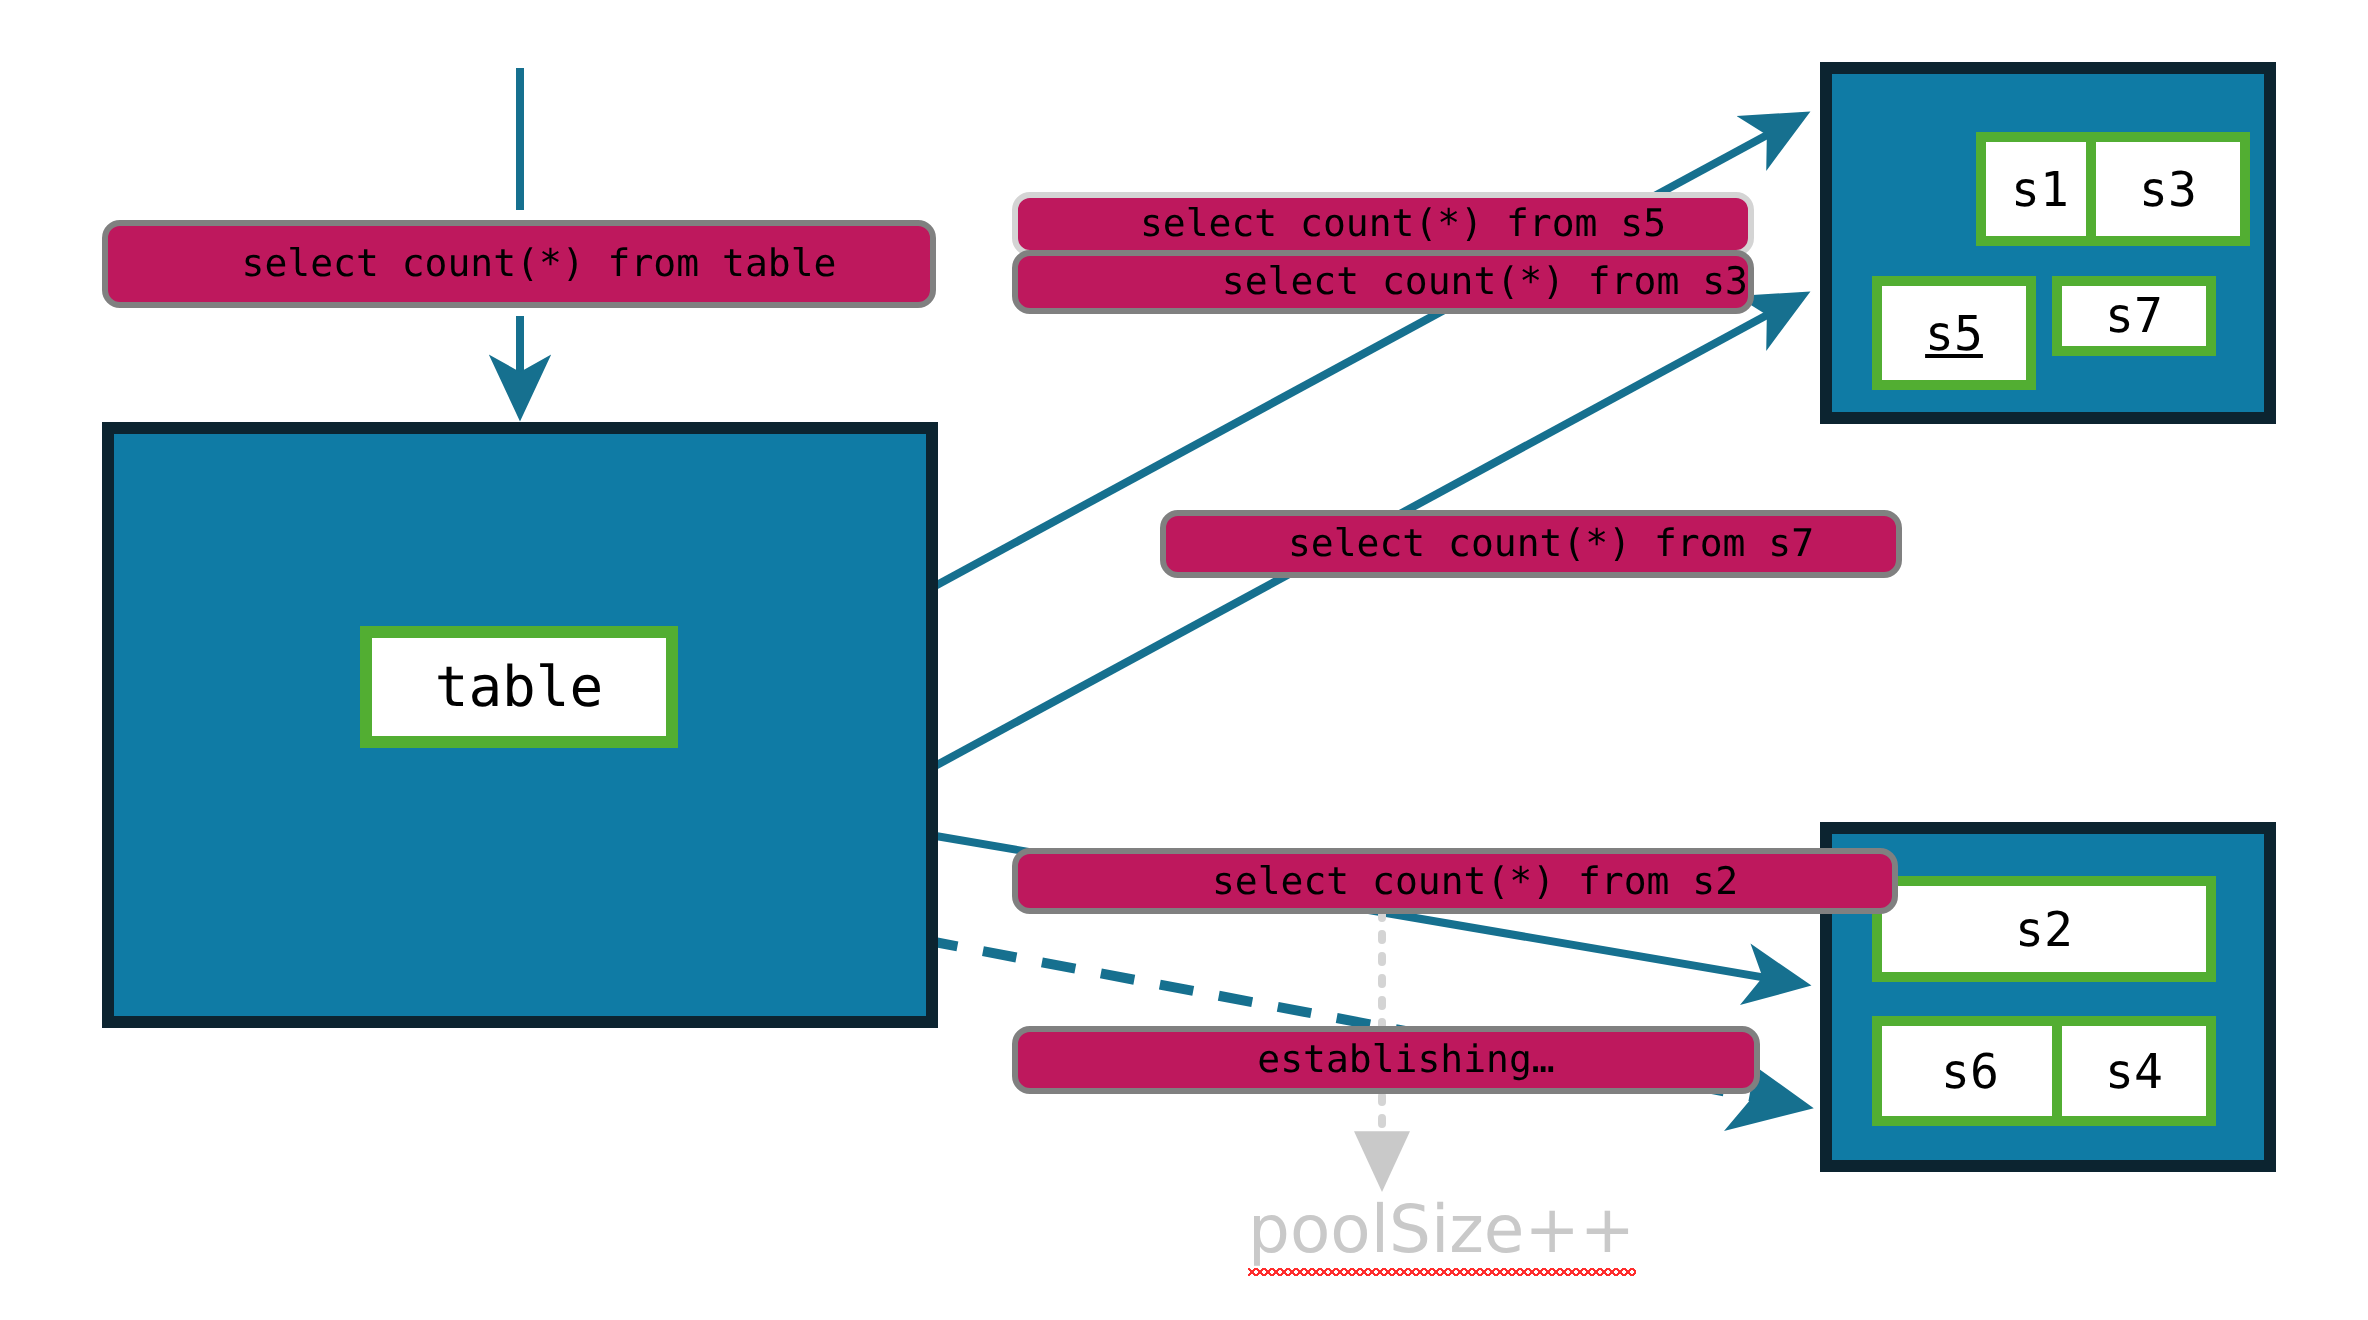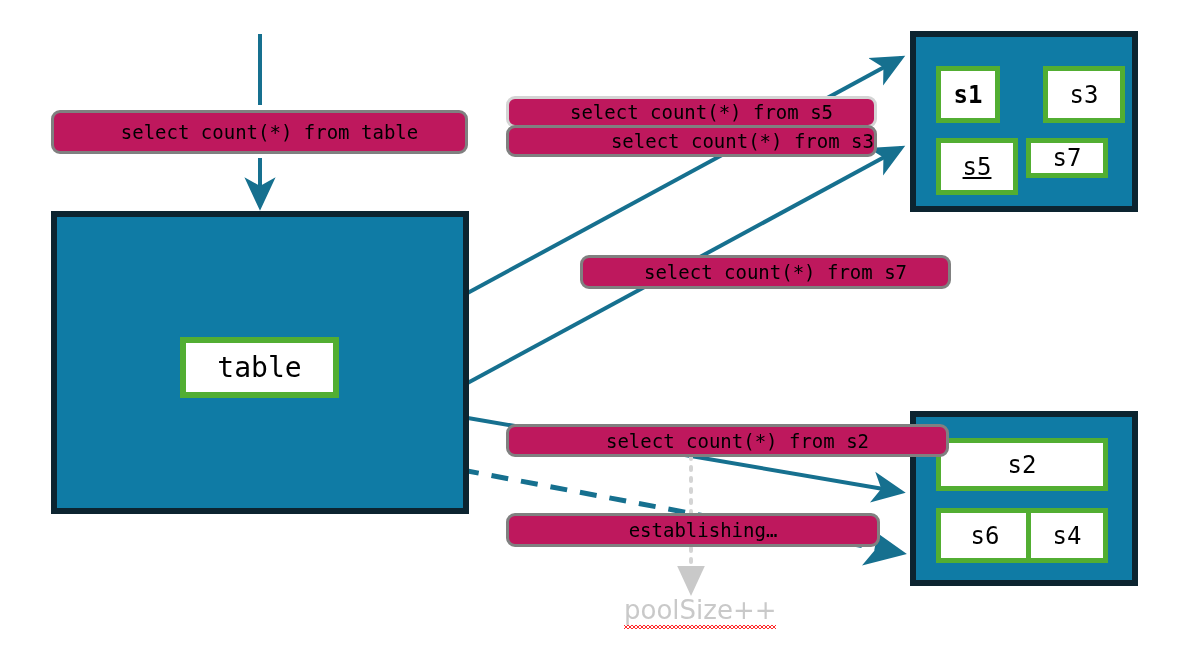--- a/index.html
+++ b/index.html
@@ -62,28 +62,27 @@
     display: flex;
     align-items: center;
     justify-content: center;
     font-family: "DejaVu Sans Mono", "Liberation Mono", monospace;
     font-size: 24px;
     color: #000000;
   }
   .node.table-node {
     font-size: 28px;
     border-width: 6px;
-    margin-top: 24px;
   }
 
   
   .ghost-text {
     position: absolute;
     font-family: "DejaVu Sans", "Liberation Sans", sans-serif;
-    font-size: 26px;
+    font-size: 33px;
     color: #c9c9c9;
     white-space: nowrap;
     padding-bottom: 3px;
   }
   .ghost-text .squiggle {
     position: relative;
     display: inline-block;
   }
   .ghost-text .squiggle::after {
     content: "";
@@ -133,21 +132,21 @@
   </svg>
 
   <div class="pool" style="left:51px; top:211px; width:418px; height:303px;">
   </div>
   <div class="node table-node" style="left:180px; top:313px; width:159px; height:61px;">
     <span>table</span>
   </div>
 
   <div class="pool" style="left:910px; top:31px; width:228px; height:181px;">
   </div>
-  <div class="node" style="left:936px; top:66px; width:64px; height:57px;font-weight:bold;">
+  <div class="node" style="left:988px; top:66px; width:64px; height:57px;">
     <span>s1</span>
   </div>
   <div class="node" style="left:1026px; top:66px; width:82px; height:57px;margin-left:17px;">
     <span>s3</span>
   </div>
   <div class="node" style="left:936px; top:138px; width:82px; height:57px;text-decoration:underline;">
     <span>s5</span>
   </div>
   <div class="node" style="left:1026px; top:138px; width:82px; height:40px;">
     <span>s7</span>

